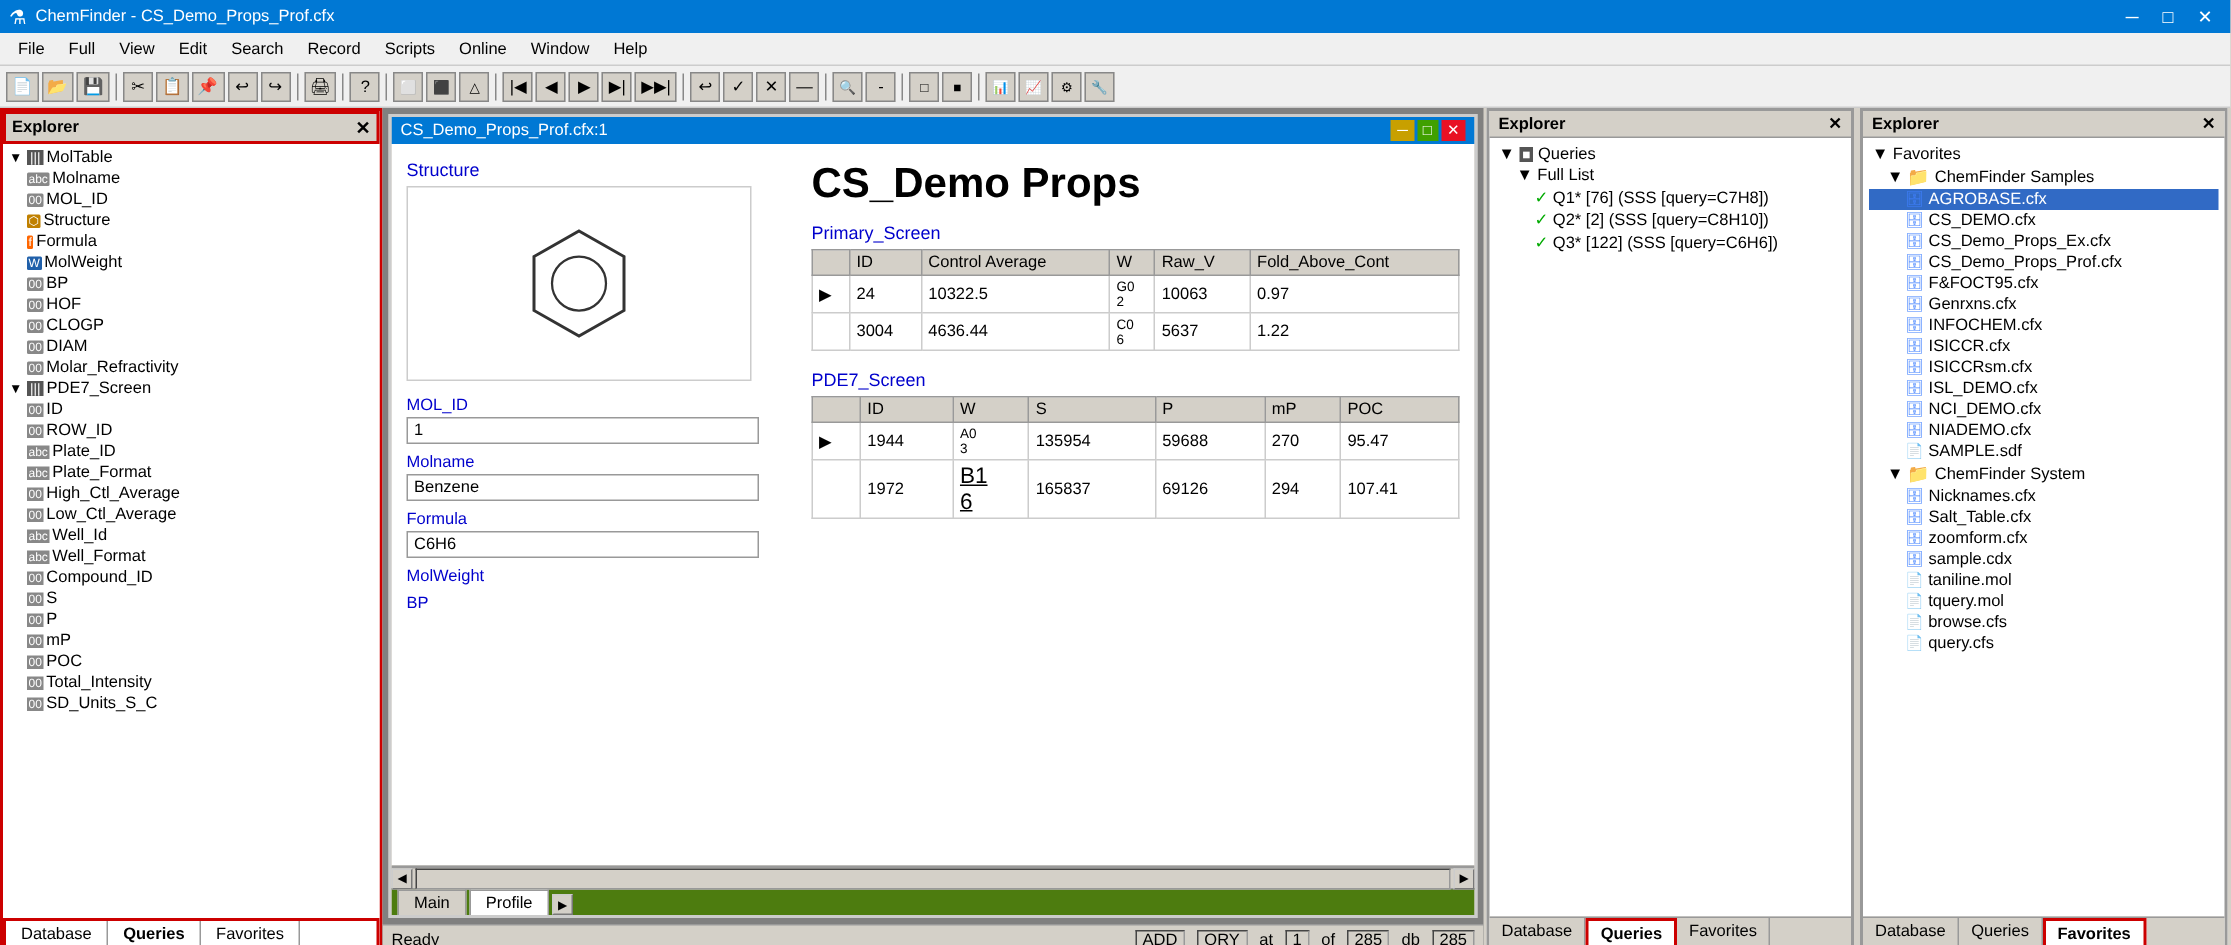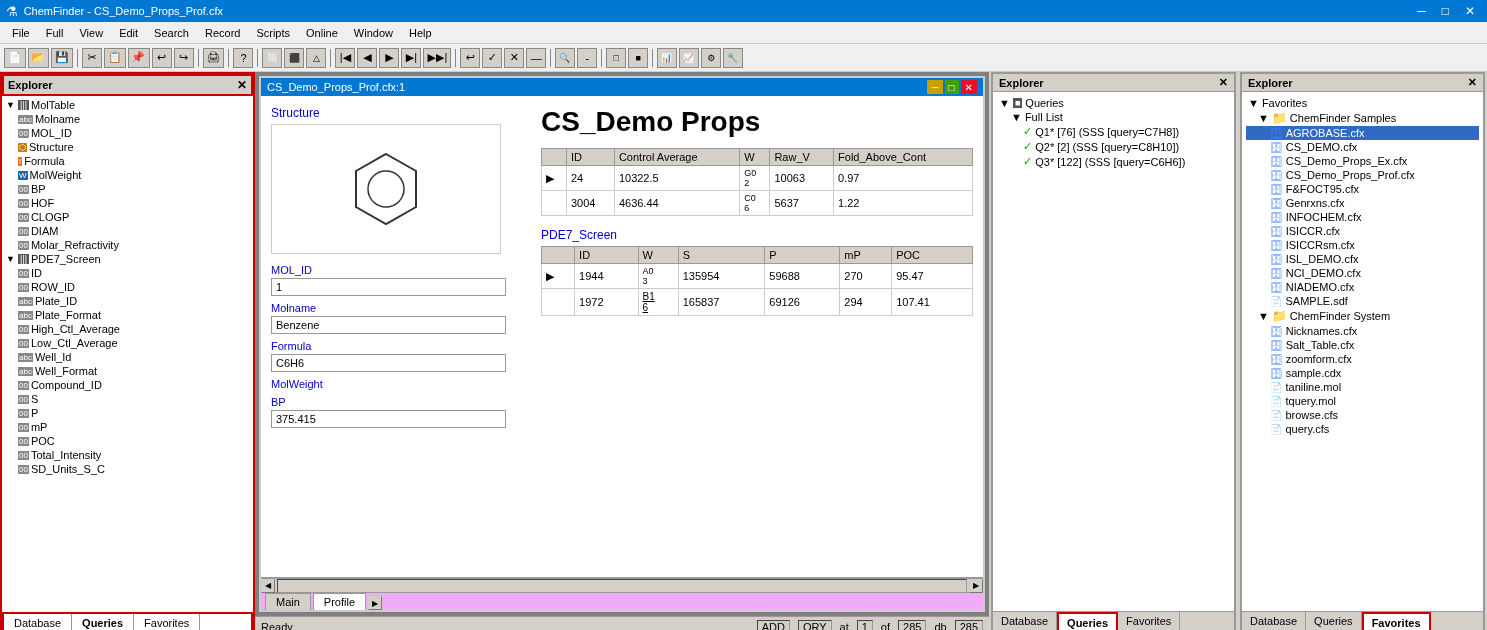--- a/index.html
+++ b/index.html
@@ -85,21 +85,21 @@
     .rtree-indent { padding-left: 12px; }
     .rtree-indent2 { padding-left: 24px; }
     
     .folder-icon { color: #f0c040; font-size: 12px; }
     .file-icon { color: #4080ff; font-size: 10px; }
     
     
     .benzene-svg { width: 100px; height: 100px; }
     
     
-    .doc-tabs { background: #f0abfc; display: flex; align-items: flex-end; padding: 0 4px; border-top: 1px solid #999; }
+    .doc-tabs { background: #4d7c0f; display: flex; align-items: flex-end; padding: 0 4px; border-top: 1px solid #999; }
     .doc-tab { padding: 2px 10px; cursor: pointer; font-size: 11px; border: 1px solid #999; border-bottom: none; background: #d4d0c8; margin-right: 2px; }
     .doc-tab.active { background: white; }
 
     .scrollbar-h { flex: 1; height: 14px; background: #d4d0c8; border: 1px inset #999; }
     .scroll-btn { width: 14px; height: 14px; background: #d4d0c8; border: 1px outset #ccc; display: flex; align-items: center; justify-content: center; cursor: pointer; font-size: 8px; }
     .queries-tree { padding: 4px; font-size: 11px; }
 
     .bold-red-border { border: 2px solid #cc0000; }
     
     .tab-active-red { border: 2px solid #cc0000; background: white; }
@@ -340,26 +340,26 @@
             
             <div class="field-label">Molname</div>
             <input class="field-input" type="text" value="Benzene" style="">
             
             <div class="field-label">Formula</div>
             <input class="field-input" type="text" value="C6H6" style="">
             
             <div class="field-label">MolWeight</div>
             
             <div class="field-label">BP</div>
-            <input class="field-input" type="text" value="375.415" style="">
           </div>
 
           <div class="right-col">
             <div class="main-title">CS_Demo Props</div>
 
+            <div class="section-label">Primary_Screen</div>
             <table class="data-table">
               <thead>
                 <tr>
                   <th></th>
                   <th>ID</th>
                   <th>Control Average</th>
                   <th>W</th>
                   <th>Raw_V</th>
                   <th>Fold_Above_Cont</th>
                 </tr>
@@ -403,21 +403,21 @@
                   <td>1944</td>
                   <td style="font-size:9px;">A0<br>3</td>
                   <td>135954</td>
                   <td>59688</td>
                   <td>270</td>
                   <td>95.47</td>
                 </tr>
                 <tr>
                   <td></td>
                   <td>1972</td>
-                  <td style="font-size:10px;text-decoration:underline;">B1<br>6</td>
+                  <td style="font-size:15px;text-decoration:underline;">B1<br>6</td>
                   <td>165837</td>
                   <td>69126</td>
                   <td>294</td>
                   <td>107.41</td>
                 </tr>
               </tbody>
             </table>
           </div>
         </div>
       </div>

